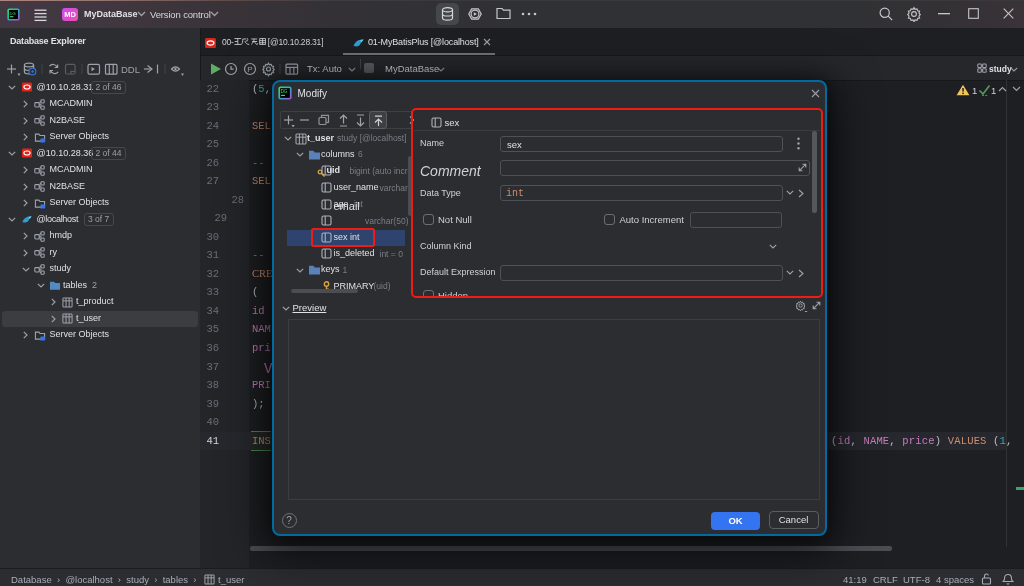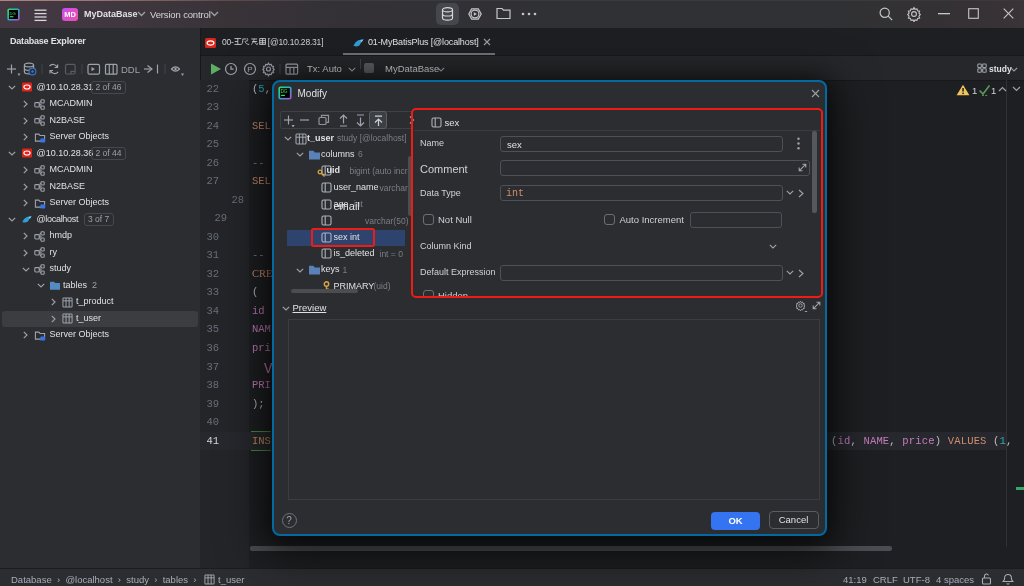--- a/index.html
+++ b/index.html
@@ -550,21 +550,21 @@
       </div>
   <div class="abs" style="left:134.5px;top:74px;width:4px;height:60px;background:#4b4d51;border-radius:2px;"></div>
   <div class="abs" style="left:17.5px;top:207px;width:67px;height:4px;background:#4b4d51;border-radius:2px;"></div>
   <svg class="abs" style="left:157px;top:34.5px" width="11" height="11" viewBox="0 0 11 11" fill="none" stroke="#aeb3bb" stroke-width="1.1">
         <rect x="1" y="1" width="9" height="9" rx="1.5"></rect>
         <line x1="4.2" y1="1" x2="4.2" y2="10"></line>
       </svg>
   <div class="abs tx" style="left:171px;top:35px;font-size:9.5px;color:#dfe1e5;">sex</div>
   <div class="abs" style="left:140px;top:47.5px;width:406px;height:1px;background:#3a3c40;"></div>
   <div class="abs tx" style="left:146.5px;top:56.0px;font-size:9px;color:#cfd2d7;">Name</div>
-  <div class="abs tx" style="left:146.5px;top:80.5px;font-size:11px;color:#cfd2d7;">Comment</div>
+  <div class="abs tx" style="left:146.5px;top:80.5px;font-size:14px;color:#cfd2d7;font-style:italic;">Comment</div>
   <div class="abs tx" style="left:146.5px;top:105.5px;font-size:9px;color:#cfd2d7;">Data Type</div>
   <div class="abs tx" style="left:146.5px;top:158.9px;font-size:9px;color:#cfd2d7;">Column Kind</div>
   <div class="abs tx" style="left:146.5px;top:185.2px;font-size:9px;color:#cfd2d7;">Default Expression</div>
   <div class="abs" style="left:226.5px;top:53.5px;width:283px;height:16px;border:1px solid #4e5157;border-radius:3px;box-sizing:border-box;background:#2b2d30;">
         <span class="tx" style="position:absolute;left:6px;top:2.5px;font-size:9.5px;color:#dfe1e5;">sex</span>
       </div>
   <svg class="abs" style="left:523px;top:55px" width="3" height="13" viewBox="0 0 3 13">
         <circle cx="1.5" cy="1.8" r="1.2" fill="#9ea2aa"></circle>
         <circle cx="1.5" cy="6.5" r="1.2" fill="#9ea2aa"></circle>
         <circle cx="1.5" cy="11.2" r="1.2" fill="#9ea2aa"></circle>

